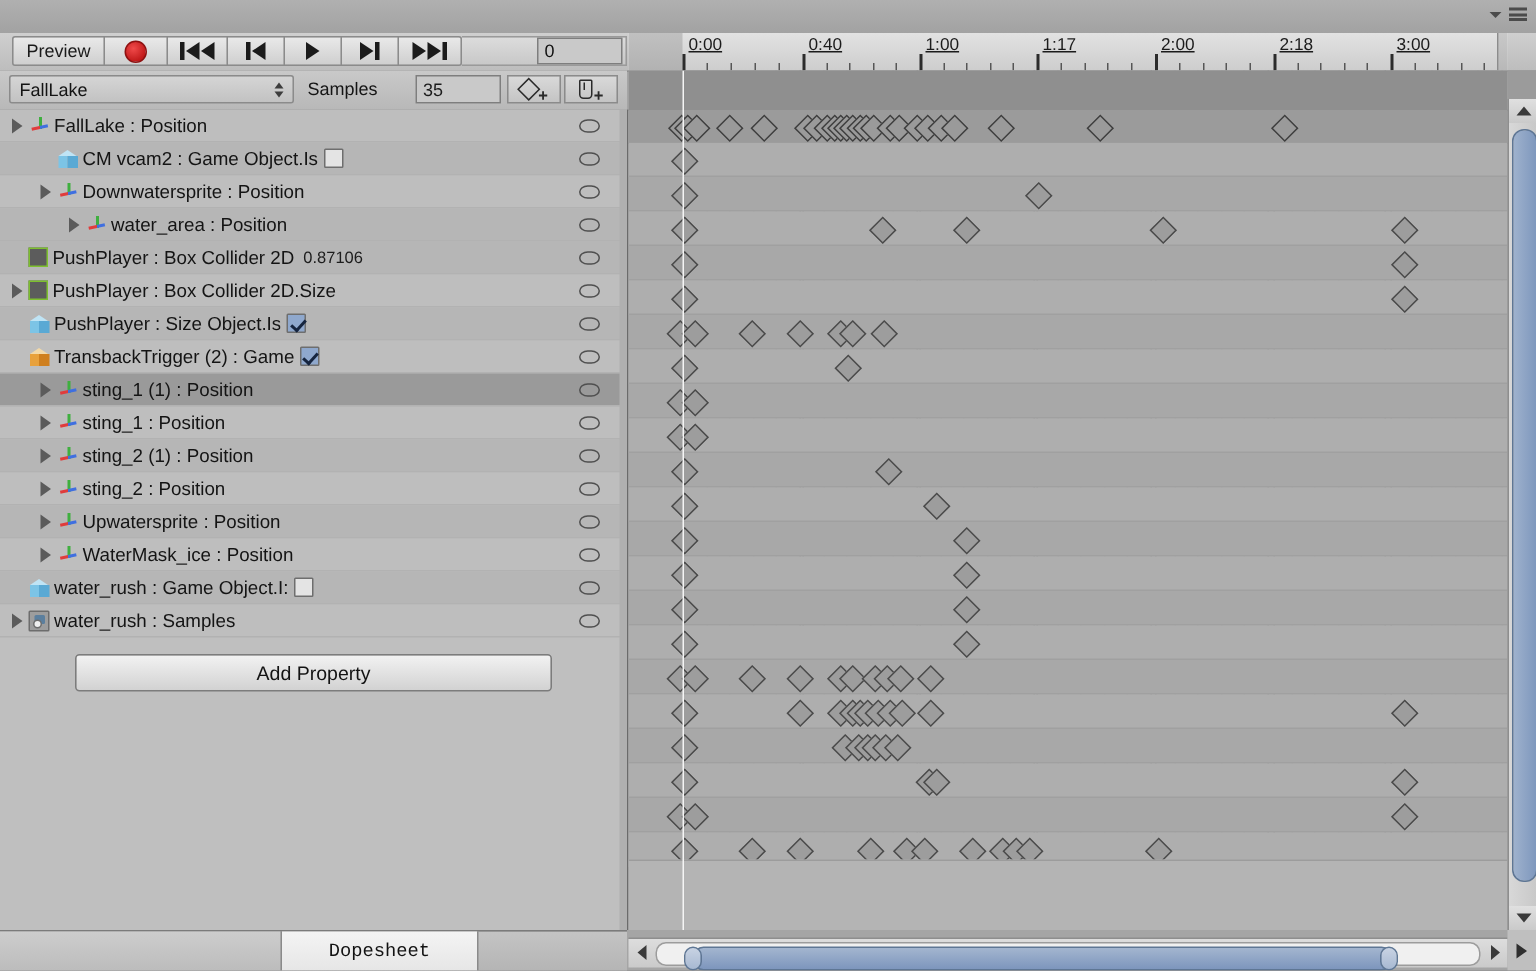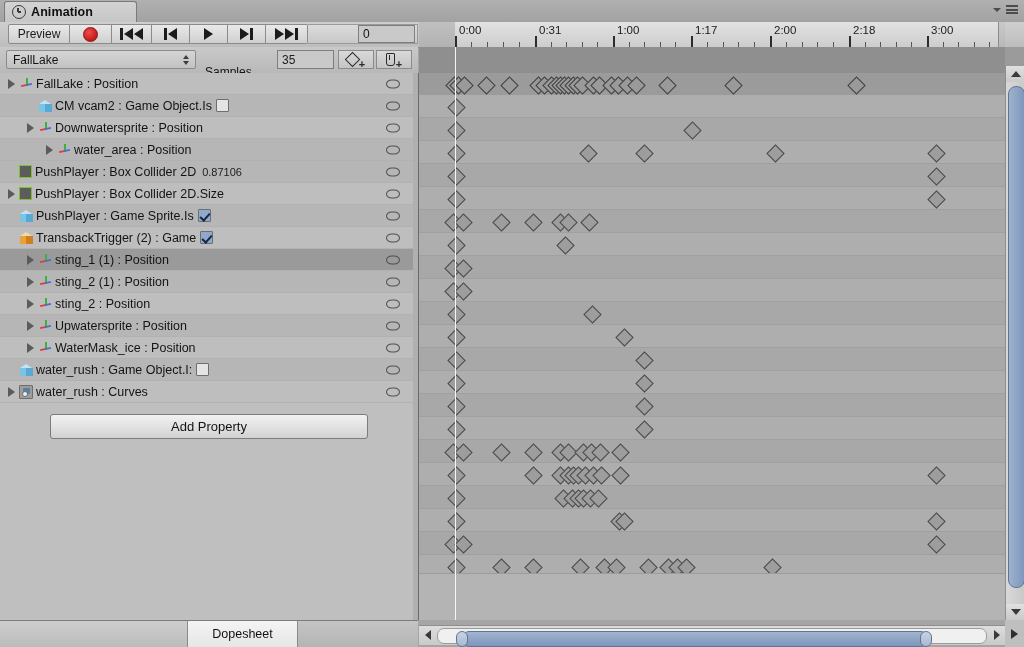--- a/index.html
+++ b/index.html
@@ -57,21 +57,21 @@
   
   .tb2{position:absolute;left:0;top:47px;width:418px;height:26px;
     background:linear-gradient(#c9c9c9,#b8b8b8);border-bottom:1px solid #7b7b7b;}
   .clipsel{position:absolute;left:6px;top:3px;width:190px;height:19px;box-sizing:border-box;
     background:linear-gradient(#d5d5d5,#c2c2c2);border:1px solid #8b8b8b;border-radius:2px;
     display:flex;align-items:center;padding:0 6px;font-size:12px;color:#141414;}
   .updn{margin-left:auto;display:flex;flex-direction:column;align-items:center;gap:2px;}
   .updn i{display:block;width:0;height:0;border-left:3.5px solid transparent;border-right:3.5px solid transparent;}
   .updn i.u{border-bottom:4px solid #3d3d3d;}
   .updn i.d{border-top:4px solid #3d3d3d;}
-  .samples-lbl{position:absolute;left:205px;top:18px;font-size:12px;color:#151515;}
+  .samples-lbl{position:absolute;left:205px;top:5px;font-size:12px;color:#151515;}
   .samples-f{position:absolute;left:277px;top:3px;width:57px;height:19px;box-sizing:border-box;
     background:#c9c9c9;border:1px solid #7e7e7e;display:flex;align-items:center;padding-left:4px;font-size:12px;}
   .kbtn{position:absolute;top:3px;height:19px;width:36px;box-sizing:border-box;
     background:linear-gradient(#d9d9d9,#c4c4c4);border:1px solid #8b8b8b;
     display:flex;align-items:center;justify-content:center;gap:1px;}
   .kbtn.a{left:338px;}
   .kbtn.b{left:376px;}
   .dia-sm{width:9px;height:9px;border:1.4px solid #2a2a2a;transform:rotate(45deg);}
   .plus{font-size:11px;font-weight:bold;color:#2a2a2a;line-height:8px;align-self:flex-end;}
   .pin{width:7px;height:11px;border:1.4px solid #2a2a2a;border-radius:1px 1px 3px 3px;position:relative;}
@@ -124,31 +124,31 @@
     background:linear-gradient(#f2f2f2,#d2d2d2);display:flex;align-items:center;justify-content:center;
     font-size:13px;color:#131313;}
 
   
   .btabs{position:absolute;left:0;top:620px;width:418px;height:27px;
     background:linear-gradient(#c4c4c4,#b4b4b4);border-top:1px solid #7b7b7b;
     display:flex;align-items:flex-start;}
   .btab-spacer{width:187px;height:26px;background:linear-gradient(#cdcdcd,#bcbcbc);border-right:1px solid #8a8a8a;}
   .btab{height:26px;box-sizing:border-box;display:flex;align-items:center;justify-content:center;
     font-size:12.5px;color:#121212;border-right:1px solid #8a8a8a;}
-  .btab.active{background:linear-gradient(#f4f4f4,#e6e6e6);width:110px;}
+  .btab.active{background:linear-gradient(#f4f4f4,#e6e6e6);width:131px;font-family:Liberation Mono, monospace;}
   .btab.idle{background:linear-gradient(#c6c6c6,#b5b5b5);width:110px;}
 
   
   .ruler{position:absolute;left:419px;top:22px;width:586px;height:25px;
     background:linear-gradient(#e2e2e2,#cdcdcd);border-bottom:1px solid #7d7d7d;overflow:hidden;}
   .ruler .gap{position:absolute;left:0;top:0;width:36px;height:100%;background:linear-gradient(#c0c0c0,#b2b2b2);}
   .tk{position:absolute;bottom:0;width:1.6px;background:#2c2c2c;}
   .tk.maj{height:11px;}
   .tk.min{height:5px;width:1.3px;background:#565656;}
-  .tklbl{position:absolute;top:2px;font-size:11.5px;color:#1b1b1b;}
+  .tklbl{position:absolute;top:2px;font-size:11.5px;color:#1b1b1b;text-decoration:underline;}
   .rulerend{position:absolute;right:0;top:0;width:6px;height:100%;background:linear-gradient(#c8c8c8,#b8b8b8);border-left:1px solid #8c8c8c;}
 
   .tl{position:absolute;left:419px;top:47px;width:586px;height:573px;background:#a8a8a8;overflow:hidden;}
   .sumband{position:absolute;left:0;top:0;width:100%;height:26px;background:#8f8f8f;border-bottom:1px solid #777;}
   .sumrow{position:absolute;left:0;top:26px;width:100%;height:22px;background:#9b9b9b;border-bottom:1px solid #7e7e7e;}
   .grid{position:absolute;left:0;top:0;width:100%;height:100%;}
   .vline{position:absolute;top:0;width:1px;height:100%;background:rgba(150,150,150,.55);}
   .vline.maj{background:rgba(124,124,124,.85);}
   .rows{position:absolute;left:0;top:48px;width:100%;}
   .trow{position:relative;height:22px;border-bottom:1px solid #a0a0a0;}
@@ -185,24 +185,20 @@
     display:flex;align-items:center;justify-content:center;}
   .cnrtri{width:0;height:0;border-top:5px solid transparent;border-bottom:5px solid transparent;border-left:7px solid #2f2f2f;}
   .tl-topright{position:absolute;left:1005px;top:47px;width:19px;height:19px;background:#9b9b9b;}
 </style>
 </head>
 <body>
 
 <div id="app">
 
   <div class="tabbar">
-    <div class="wintab">
-      <span class="clock"></span>
-      <span class="lbl">Animation</span>
-    </div>
     <div class="winmenu">
       <span class="caret-dn"></span>
       <span class="burger">
           <i></i>
           <i></i>
           <i></i>
         </span>
     </div>
   </div>
 
@@ -315,41 +311,48 @@
           <span class="eye"></span>
         </div>
         <div class="prow even">
           <span style="display:inline-block;width:6px;flex:none"></span>
           <span class="twisty "></span>
           <span class="cubeico">
             <i class="top"></i>
             <i class="lf"></i>
             <i class="rt"></i>
           </span>
-          <span class="pname">PushPlayer : Game Sprite.Is</span>
+          <span class="pname">PushPlayer : Size Object.Is</span>
           <span class="chk on"></span>
           <span class="eye"></span>
         </div>
         <div class="prow odd">
           <span style="display:inline-block;width:6px;flex:none"></span>
           <span class="twisty "></span>
           <span class="cubeico orange">
             <i class="top"></i>
             <i class="lf"></i>
             <i class="rt"></i>
           </span>
           <span class="pname">TransbackTrigger (2) : Game</span>
           <span class="chk on"></span>
           <span class="eye"></span>
         </div>
         <div class="prow sel">
           <span style="display:inline-block;width:25px;flex:none"></span>
           <span class="twisty on"></span>
           <span class="axisico"></span>
           <span class="pname">sting_1 (1) : Position</span>
+          <span class="eye"></span>
+        </div>
+        <div class="prow odd">
+          <span style="display:inline-block;width:25px;flex:none"></span>
+          <span class="twisty on"></span>
+          <span class="axisico"></span>
+          <span class="pname">sting_1 : Position</span>
           <span class="eye"></span>
         </div>
         <div class="prow even">
           <span style="display:inline-block;width:25px;flex:none"></span>
           <span class="twisty on"></span>
           <span class="axisico"></span>
           <span class="pname">sting_2 (1) : Position</span>
           <span class="eye"></span>
         </div>
         <div class="prow odd">
@@ -382,21 +385,21 @@
             <i class="rt"></i>
           </span>
           <span class="pname">water_rush : Game Object.I:</span>
           <span class="chk"></span>
           <span class="eye"></span>
         </div>
         <div class="prow odd">
           <span style="display:inline-block;width:6px;flex:none"></span>
           <span class="twisty on"></span>
           <span class="sprico"></span>
-          <span class="pname">water_rush : Curves</span>
+          <span class="pname">water_rush : Samples</span>
           <span class="eye"></span>
         </div>
       </div>
     <div class="addprop-wrap">
       <div class="addprop">Add Property</div>
     </div>
     <div class="lp-scroll"></div>
   </div>
 
   <div class="btabs">
@@ -407,21 +410,21 @@
   <div class="ruler">
     <div class="gap"></div>
     <div id="ruler-ticks">
         <div class="tk maj" style="left: 36px;"></div>
         <div class="tklbl" style="left: 40px;">0:00</div>
         <div class="tk min" style="left: 52px;"></div>
         <div class="tk min" style="left: 68px;"></div>
         <div class="tk min" style="left: 84px;"></div>
         <div class="tk min" style="left: 100px;"></div>
         <div class="tk maj" style="left: 116px;"></div>
-        <div class="tklbl" style="left: 120px;">0:31</div>
+        <div class="tklbl" style="left: 120px;">0:40</div>
         <div class="tk min" style="left: 132px;"></div>
         <div class="tk min" style="left: 147px;"></div>
         <div class="tk min" style="left: 163px;"></div>
         <div class="tk min" style="left: 178px;"></div>
         <div class="tk maj" style="left: 194px;"></div>
         <div class="tklbl" style="left: 198px;">1:00</div>
         <div class="tk min" style="left: 210px;"></div>
         <div class="tk min" style="left: 225px;"></div>
         <div class="tk min" style="left: 241px;"></div>
         <div class="tk min" style="left: 256px;"></div>

